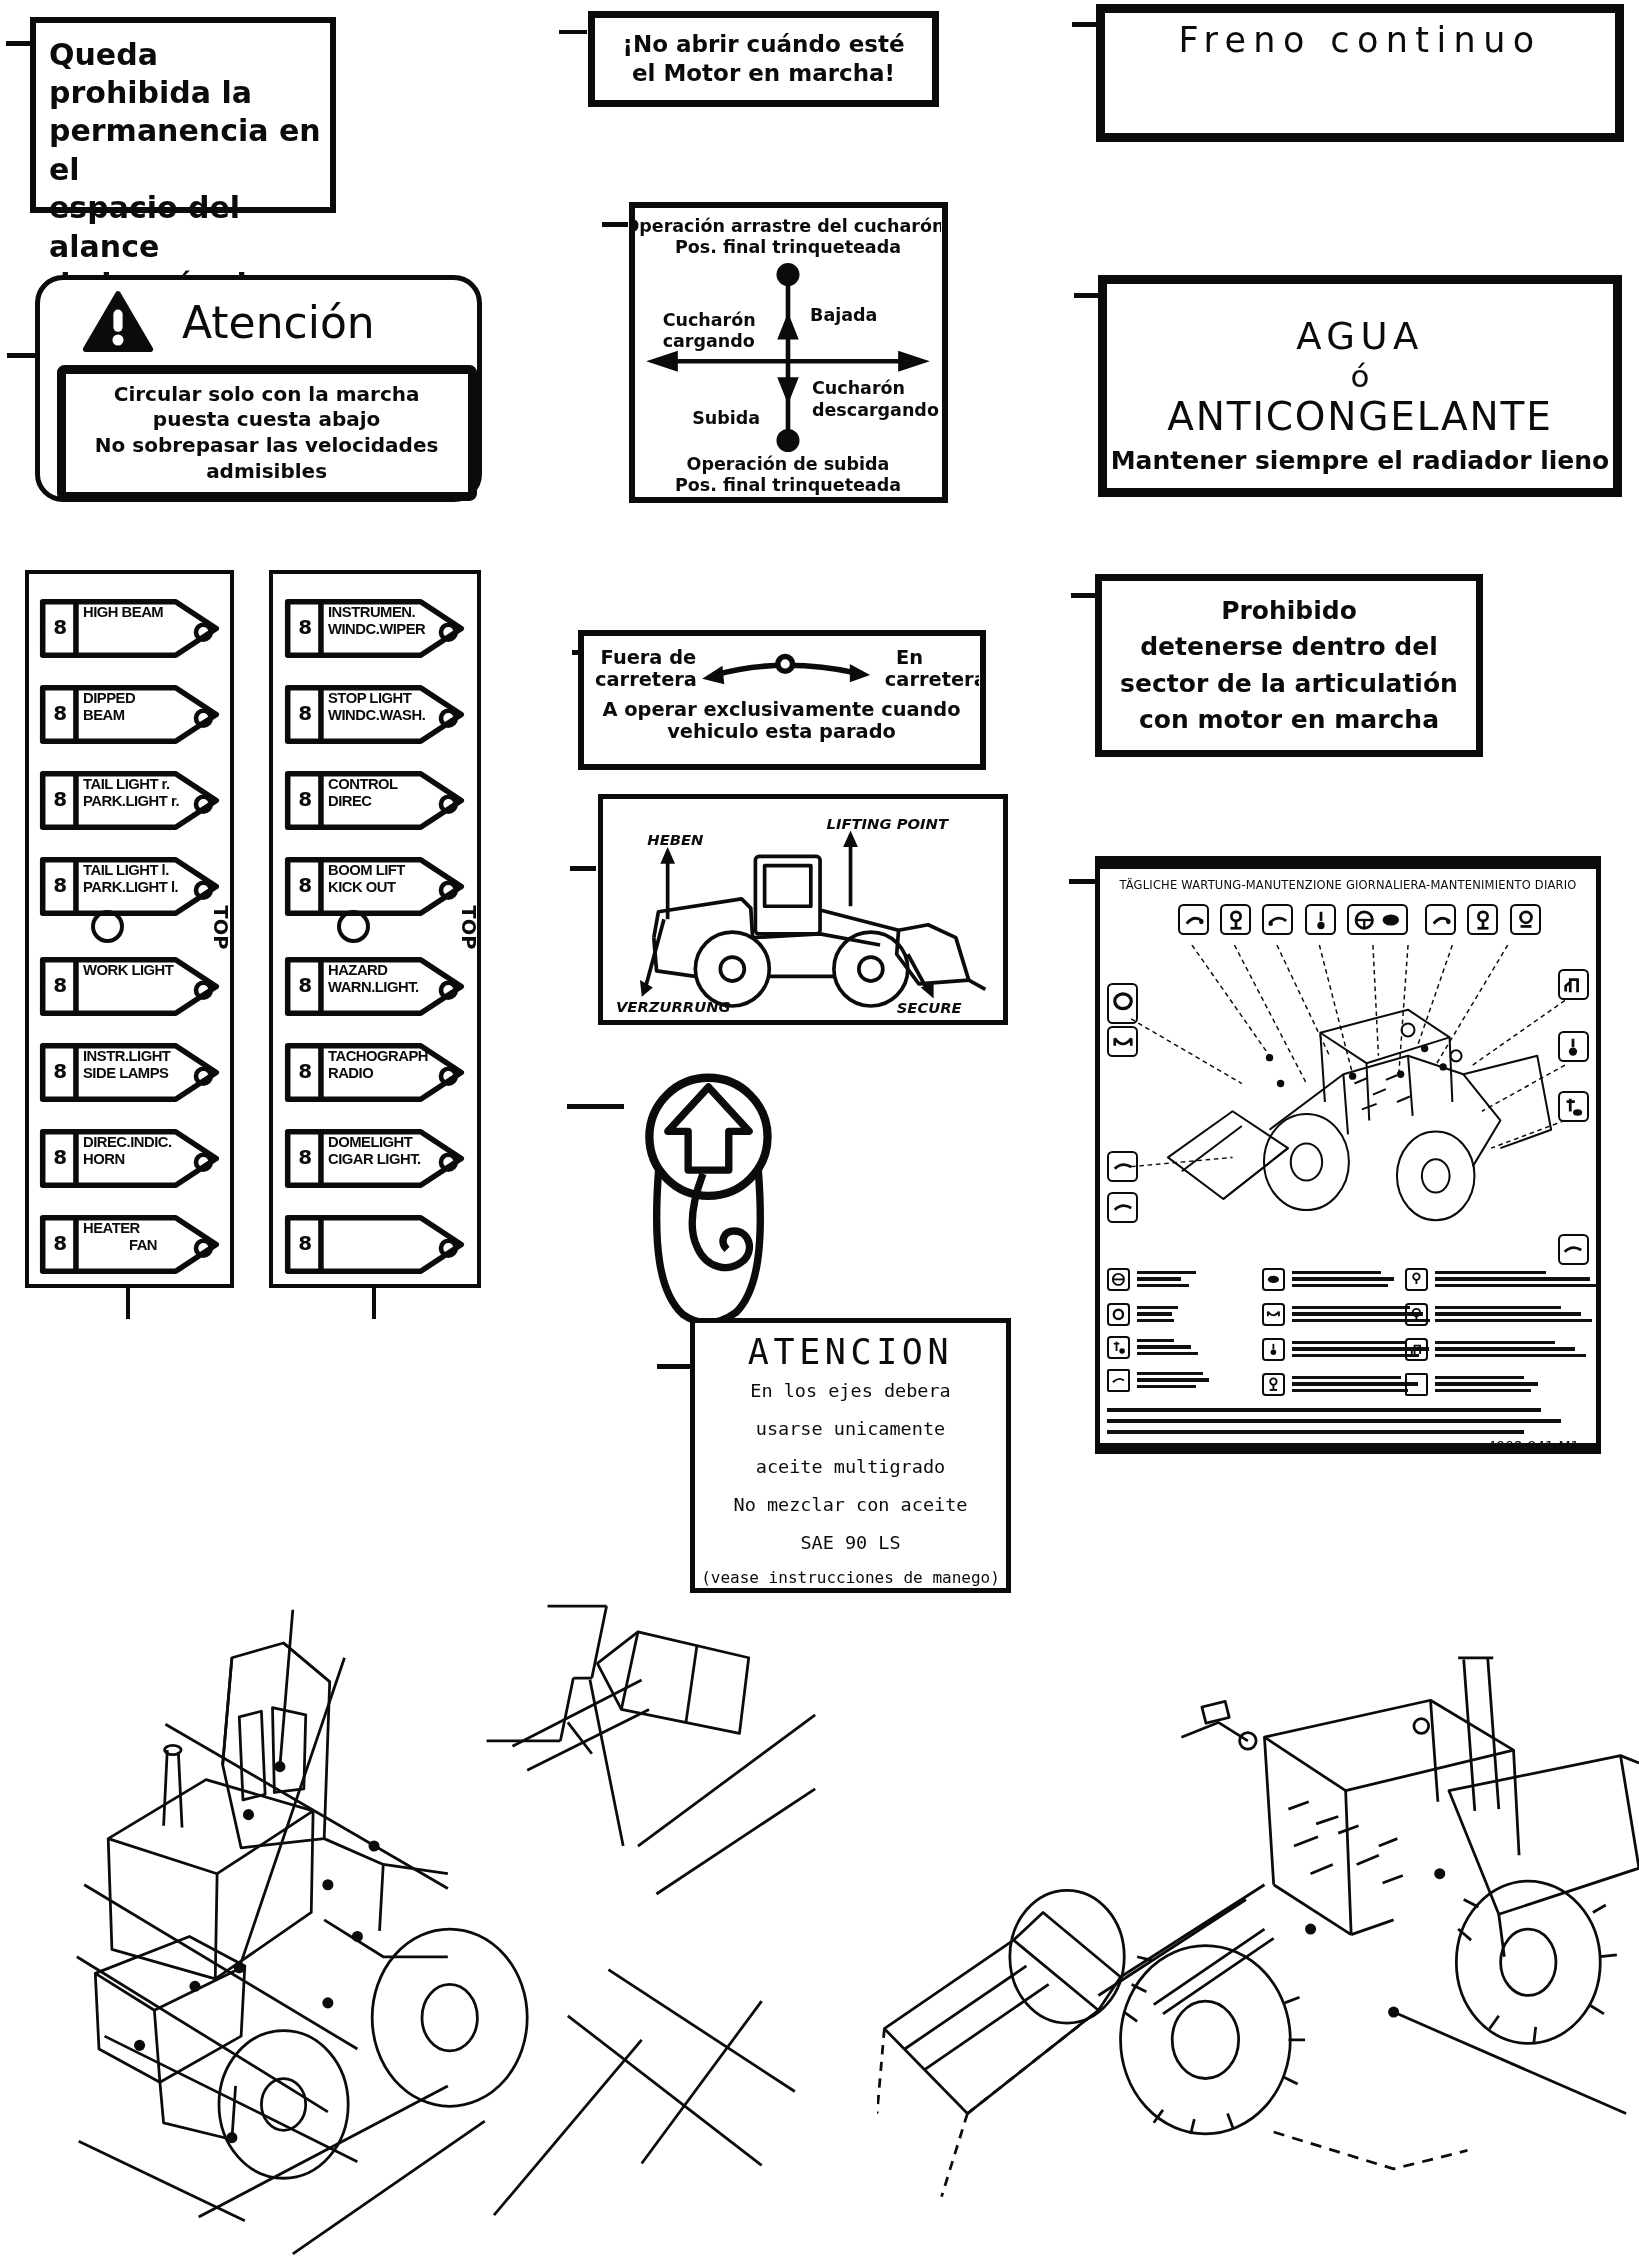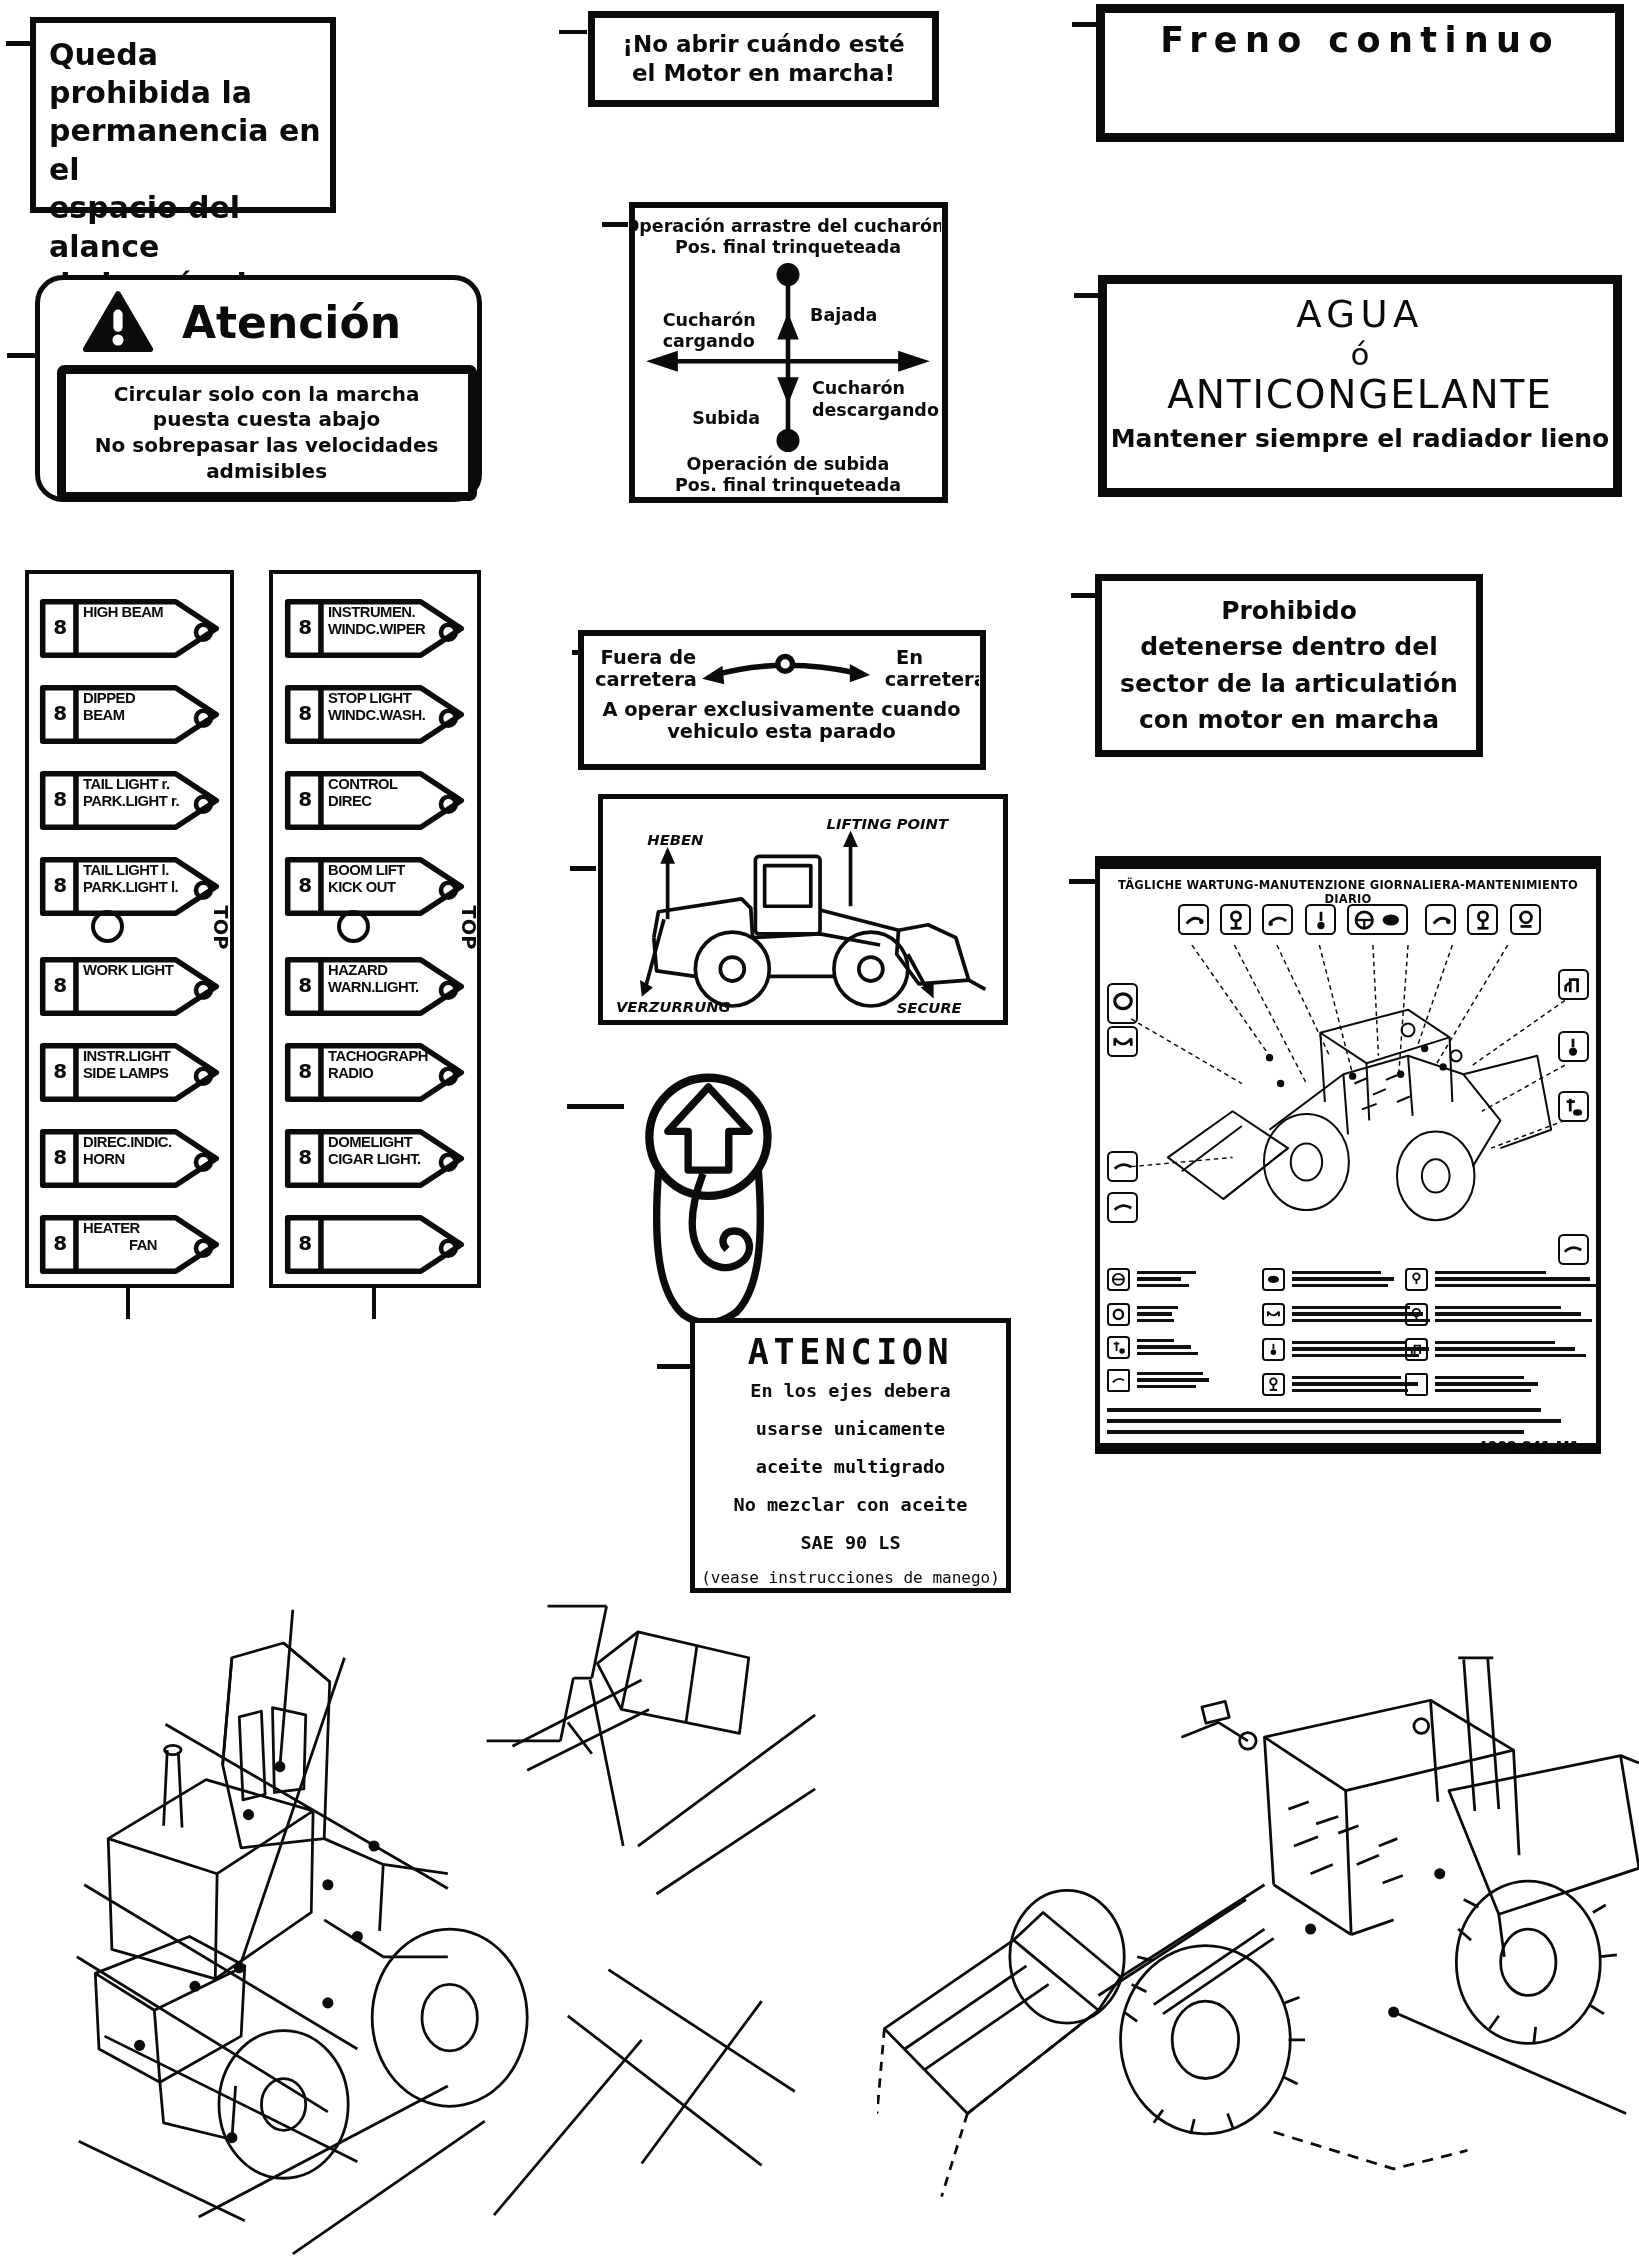--- a/index.html
+++ b/index.html
@@ -2,21 +2,21 @@
 <html style="font-size:14.8px"><head>
 <meta charset="utf-8">
 <style>
   html,body{margin:0;padding:0;background:#e8e8e8;}
   #page{position:relative;width:1639px;height:2267px;background:#ffffff;overflow:hidden;
         font-family:"DejaVu Sans",sans-serif;color:#0b0b0b;}
   .box{position:absolute;border:5.5px solid #0b0b0b;background:#fff;box-sizing:border-box;}
   .tick{position:absolute;height:4.6px;background:#0b0b0b;}
   .vstub{position:absolute;width:3.7px;background:#0b0b0b;}
   .c{text-align:center;}
-  .b{font-weight:bold;}
+  .b{font-weight:normal;}
   .handline{font-weight:bold;line-height:1.28;}
   svg{display:block;}
   .tag{position:absolute;width:181px;height:61px;}
   .tag svg{position:absolute;left:0;top:0;}
   .tag .t8{position:absolute;left:9.2px;top:16.6px;width:24px;text-align:center;
            font:bold 20px "DejaVu Sans",sans-serif;}
   .tag .tl{position:absolute;left:44px;top:5.5px;width:96px;font:bold 14.8px/17.5px "Liberation Sans",sans-serif;
            letter-spacing:-0.5px;}
   .tag .tl div{white-space:nowrap;}
   .hole{position:absolute;width:33px;height:33px;border:4.6px solid #0b0b0b;border-radius:50%;box-sizing:border-box;}
@@ -109,21 +109,21 @@
         <polygon points="44,158 44,174 20,166"></polygon>
         <polygon points="288,158 288,174 312,166"></polygon>
       </g>
     </svg>
   </div>
 
   <div class="box" style="left:1096px;top:3.7px;width:528px;height:138px;border-width:9.2px;padding-top:7.4px">
     <div class="b c" style="font-size:35px;letter-spacing:7.4px">Freno continuo</div>
   </div>
 
-  <div class="box" style="left:1098px;top:275px;width:524px;height:222px;border-width:9.2px;padding-top:9px">
+  <div class="box" style="left:1098px;top:275px;width:524px;height:222px;border-width:9.2px;padding-top:31px">
     <div class="c" style="font-size:37px;letter-spacing:5.5px">AGUA</div>
     <div class="c" style="font-size:31px">ó</div>
     <div class="c" style="font-size:39px;letter-spacing:1.8px">ANTICONGELANTE</div>
     <div class="handline c" style="font-size:25px;margin-top:5.5px">Mantener siempre el radiador lieno</div>
   </div>
 
   <div class="box" style="left:1095px;top:574px;width:388px;height:183px;border-width:7.4px;
               display:flex;flex-direction:column;justify-content:center">
     <div class="handline c" style="font-size:25px;line-height:1.45">
       <div>Prohibido</div>

